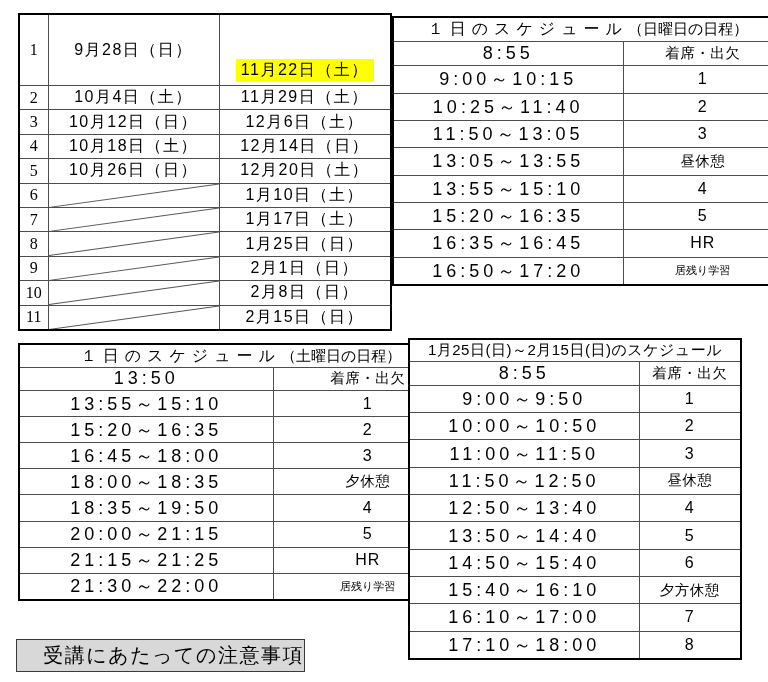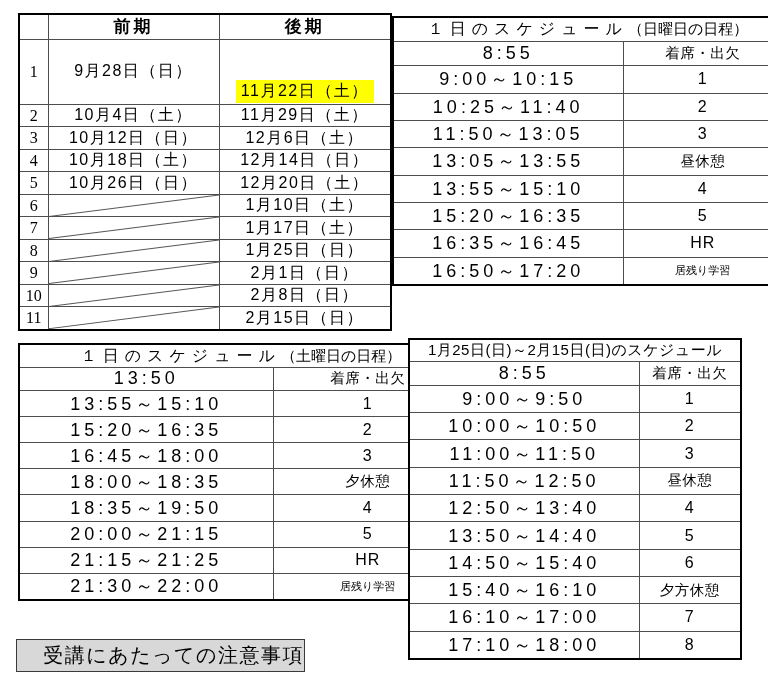--- a/index.html
+++ b/index.html
@@ -38,25 +38,20 @@
 
 <div class="canvas">
 
   <table id="t1">
     <colgroup>
         <col style="width:29px">
         <col style="width:171px">
         <col>
       </colgroup>
     <tbody>
-        <tr class="hdr">
-      <td></td>
-      <td>前期</td>
-      <td>後期</td>
-    </tr>
     <tr>
       <td class="num">1</td>
       <td class="date">9月28日（日）</td>
       <td class="date"><span class="hl">11月22日（土）</span></td>
     </tr>
     <tr>
       <td class="num">2</td>
       <td class="date">10月4日（土）</td>
       <td class="date">11月29日（土）</td>
     </tr>

